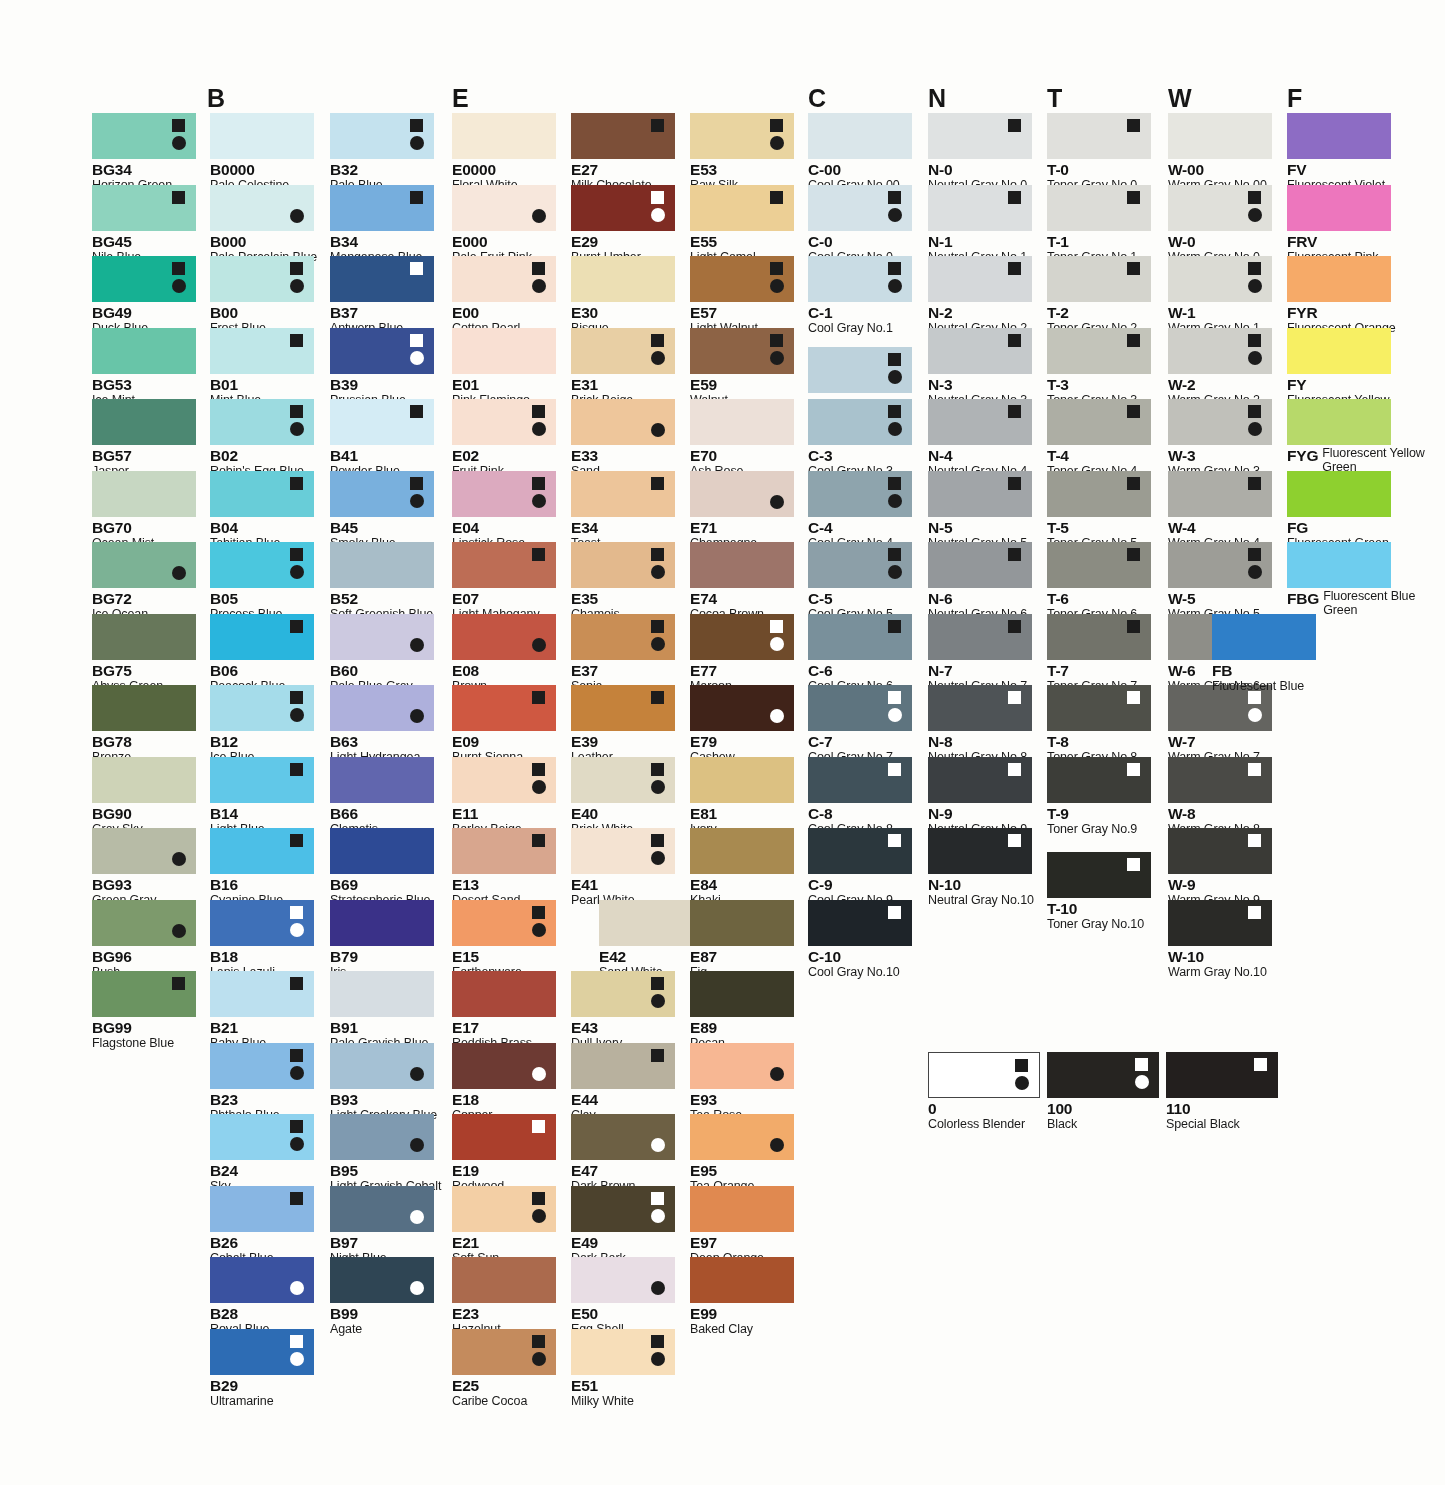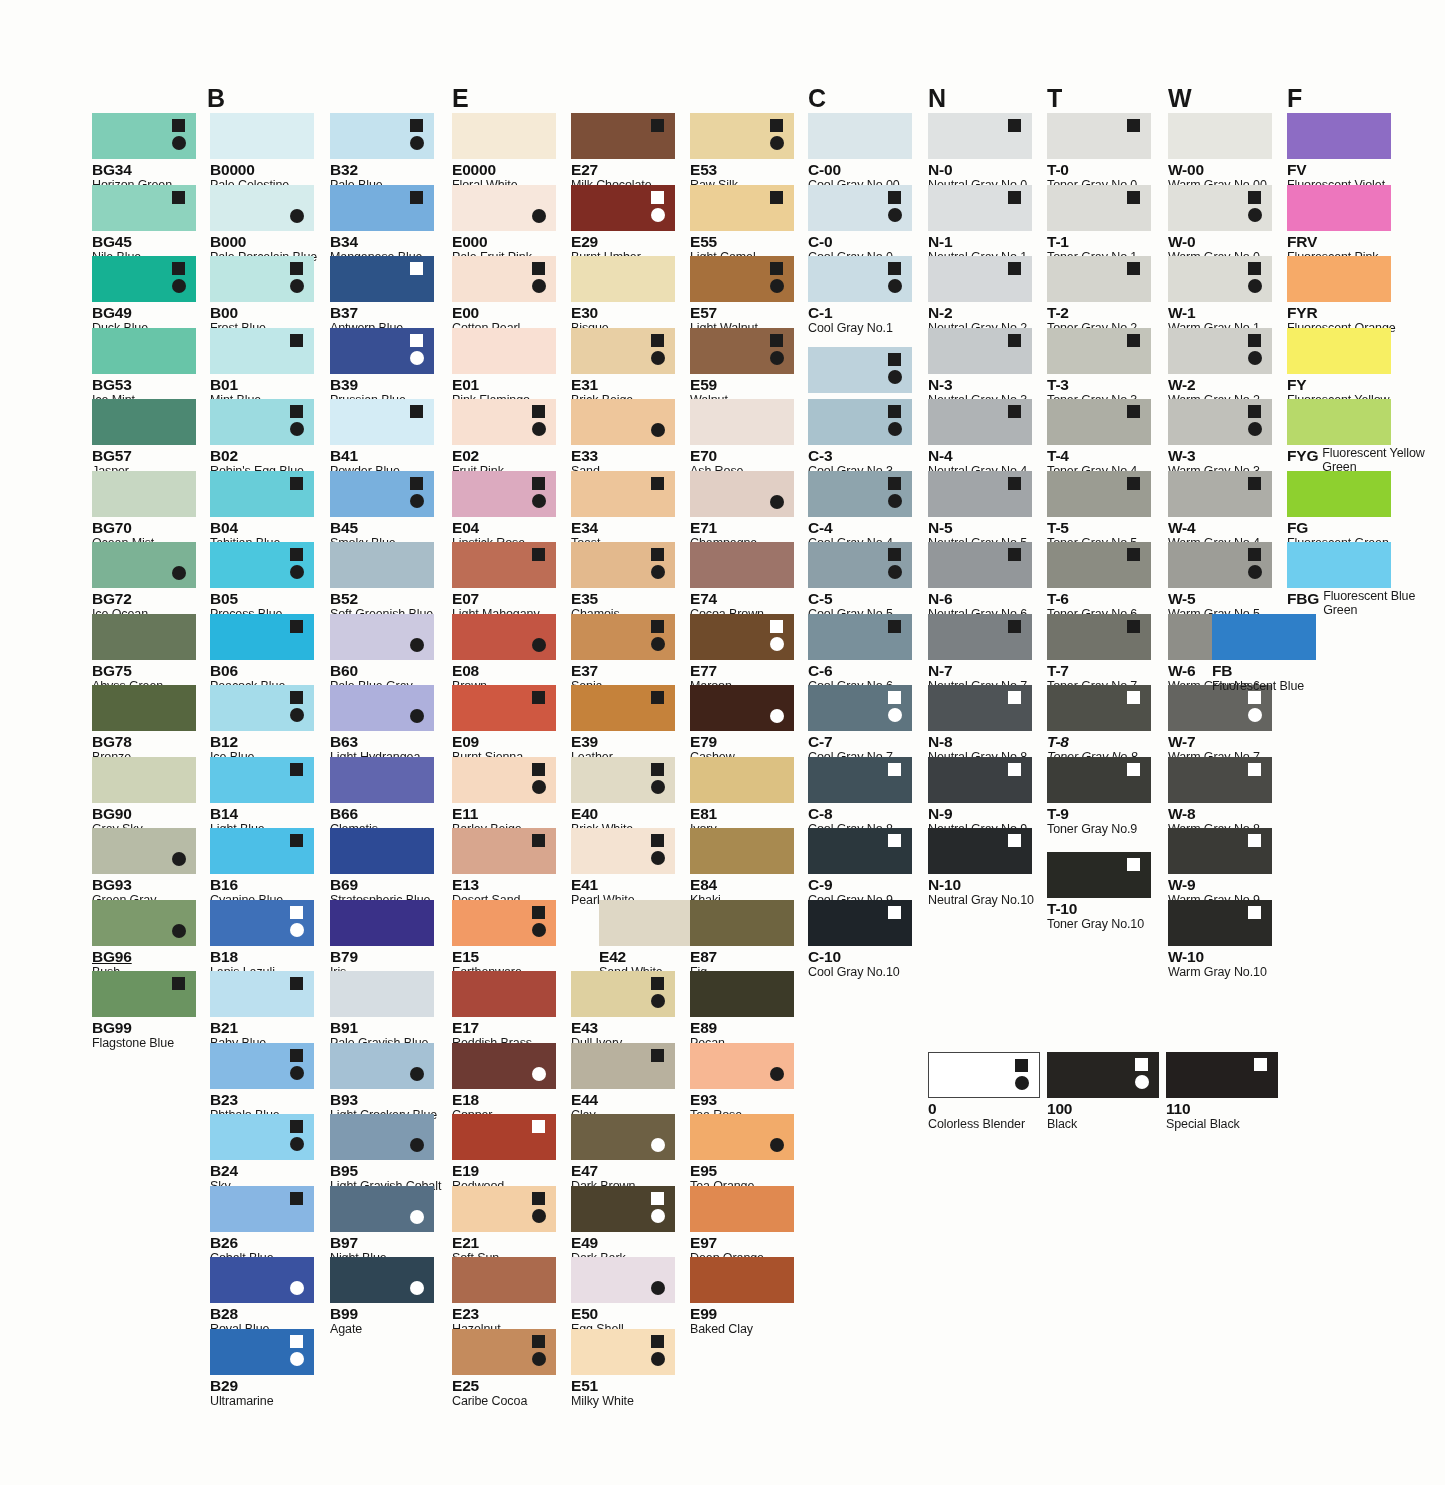--- a/index.html
+++ b/index.html
@@ -140,21 +140,21 @@
         <div class="code">BG90</div>
         <div class="nm">Gray Sky</div>
       </div>
       <div class="cell" style="left: 92px; top: 828px;">
         <div class="swatch" style="background: rgb(183, 187, 166);">
           <span class="mk ci dark solo"></span>
         </div>
         <div class="code">BG93</div>
         <div class="nm">Green Gray</div>
       </div>
-      <div class="cell" style="left: 92px; top: 899.5px; text-decoration: underline;">
+      <div class="cell" style="left: 92px; top: 899.5px;">
         <div class="swatch" style="background: rgb(125, 154, 108);">
           <span class="mk ci dark solo"></span>
         </div>
         <div class="code">BG96</div>
         <div class="nm">Bush</div>
       </div>
       <div class="cell" style="left: 92px; top: 971px;">
         <div class="swatch" style="background: rgb(107, 148, 97);">
           <span class="mk sq dark"></span>
         </div>
@@ -983,21 +983,21 @@
         <div class="code">T-6</div>
         <div class="nm">Toner Gray No.6</div>
       </div>
       <div class="cell" style="left: 1047px; top: 613.5px;">
         <div class="swatch" style="background: rgb(114, 115, 106);">
           <span class="mk sq dark"></span>
         </div>
         <div class="code">T-7</div>
         <div class="nm">Toner Gray No.7</div>
       </div>
-      <div class="cell" style="left: 1047px; top: 685px; font-style: italic;">
+      <div class="cell" style="left: 1047px; top: 685px;">
         <div class="swatch" style="background: rgb(79, 80, 73);">
           <span class="mk sq light"></span>
         </div>
         <div class="code">T-8</div>
         <div class="nm">Toner Gray No.8</div>
       </div>
       <div class="cell" style="left: 1047px; top: 756.5px;">
         <div class="swatch" style="background: rgb(60, 61, 56);">
           <span class="mk sq light"></span>
         </div>

